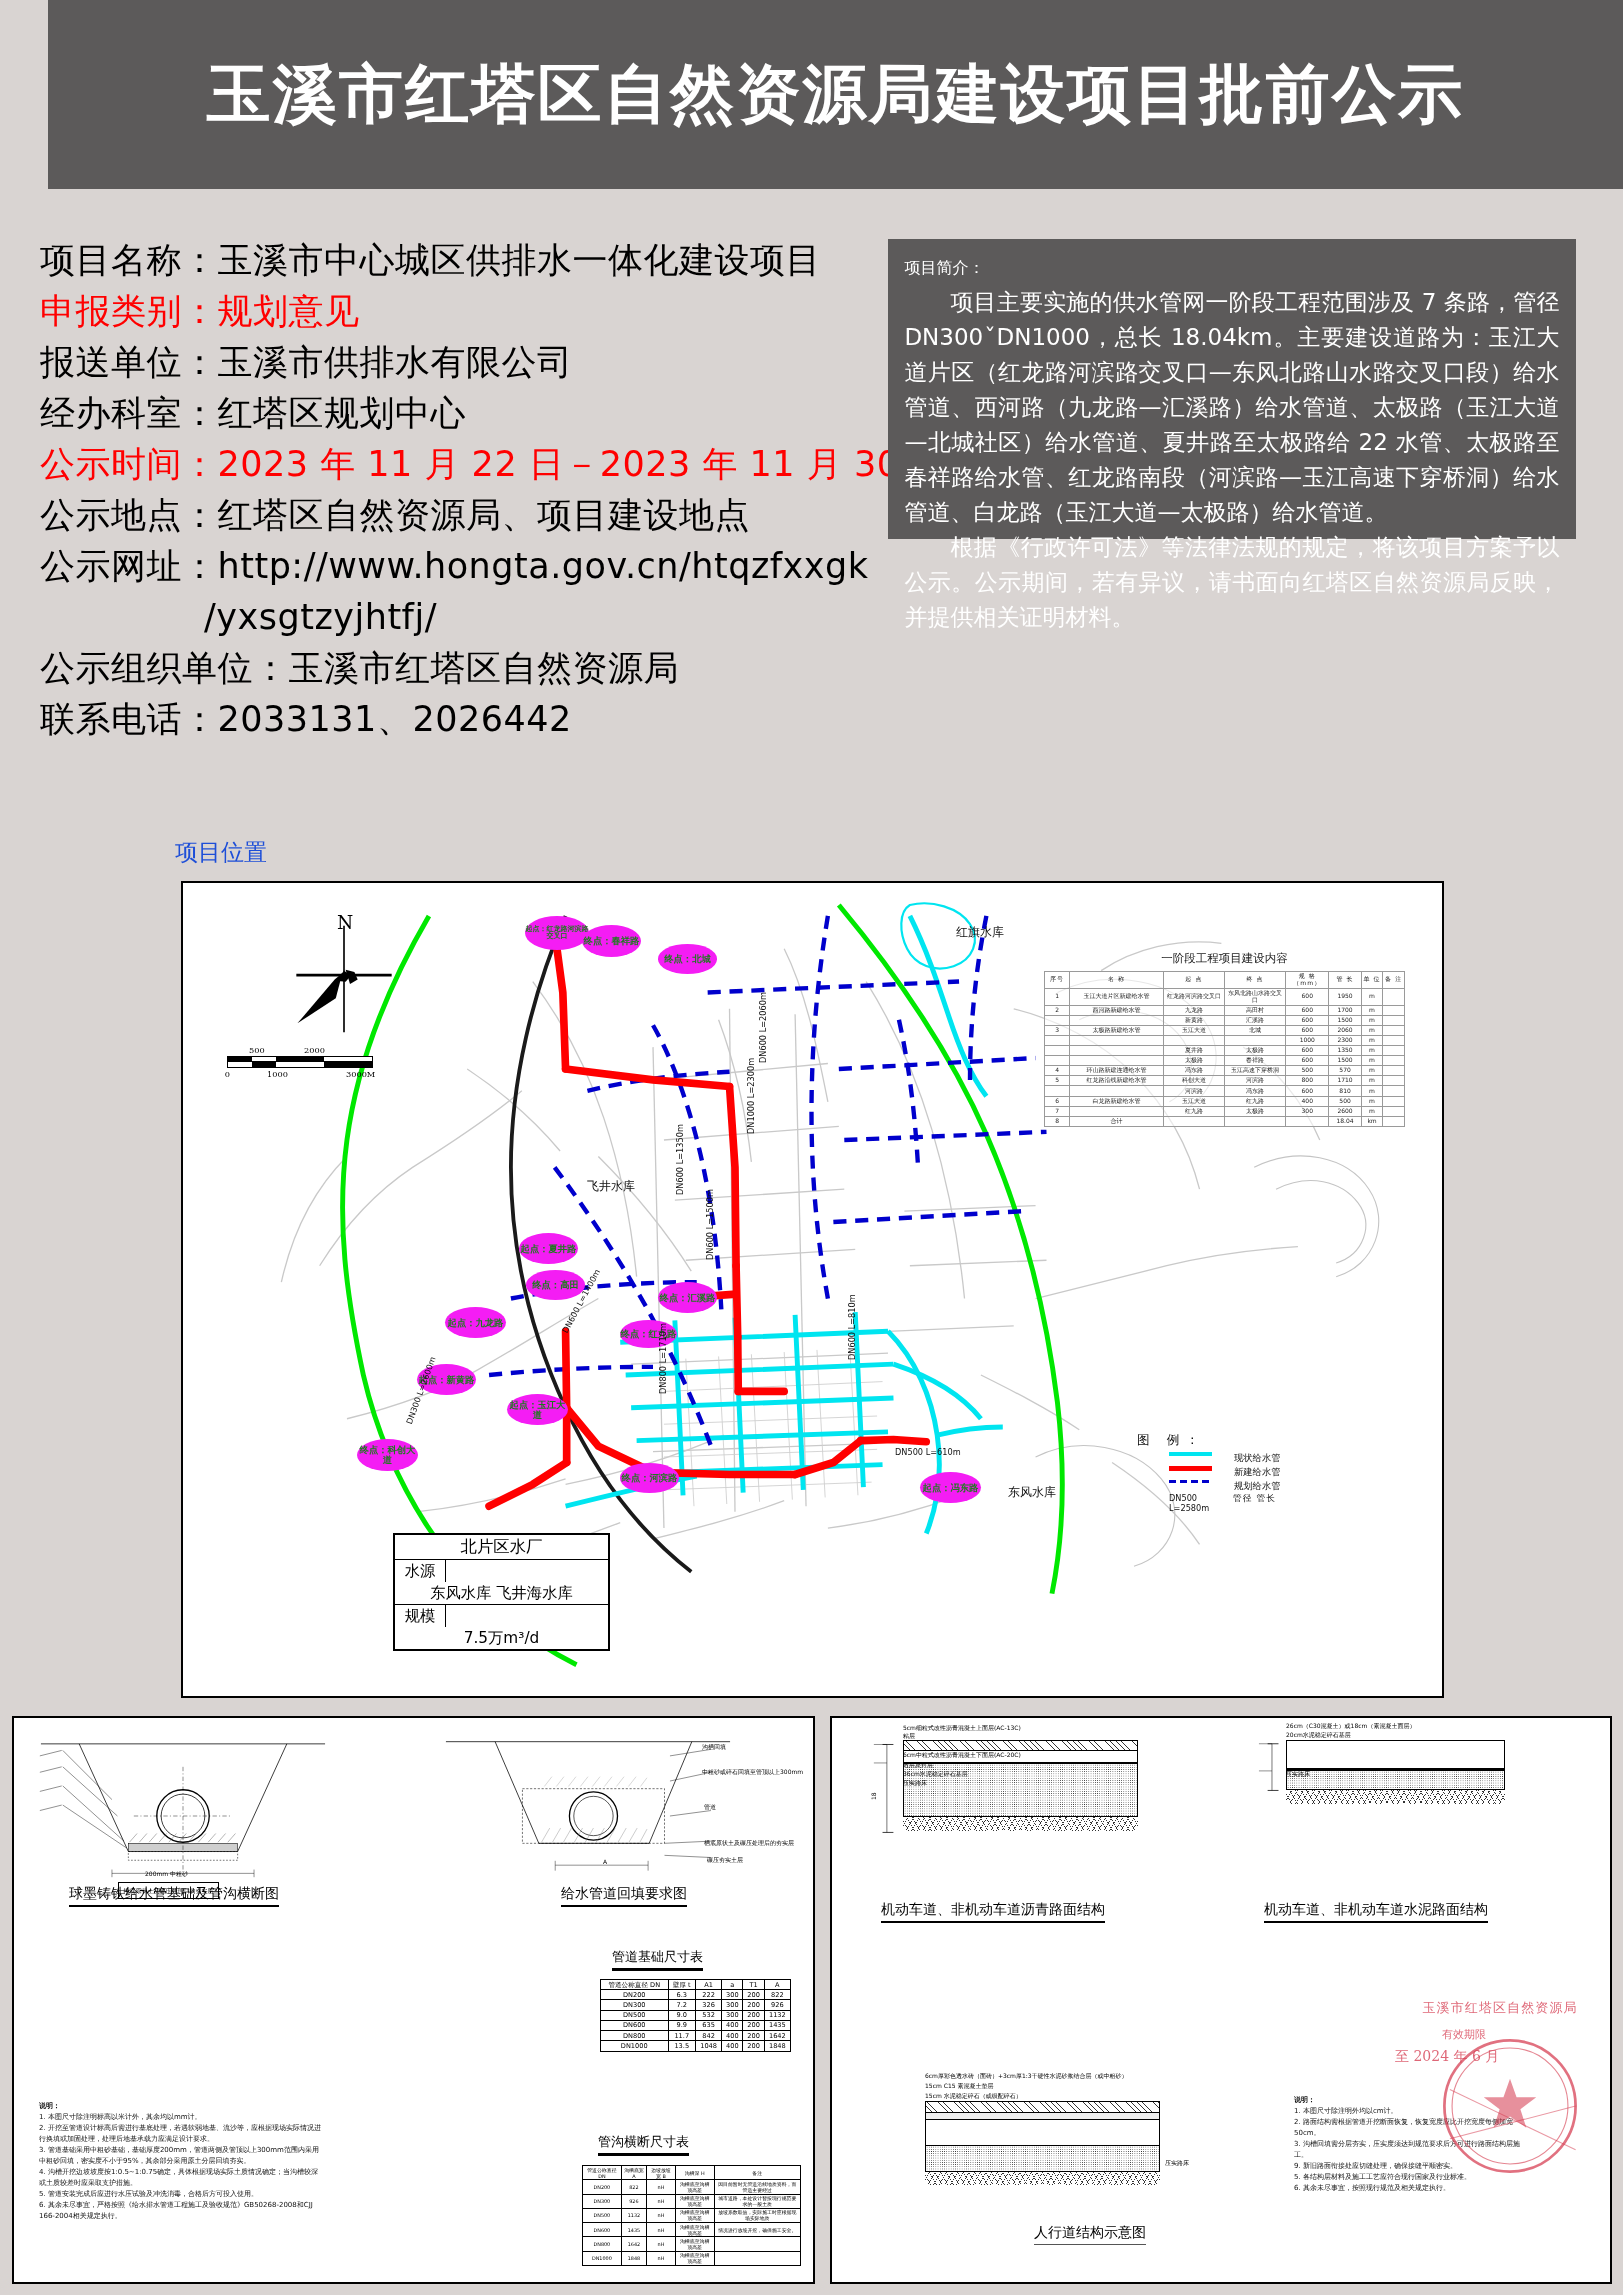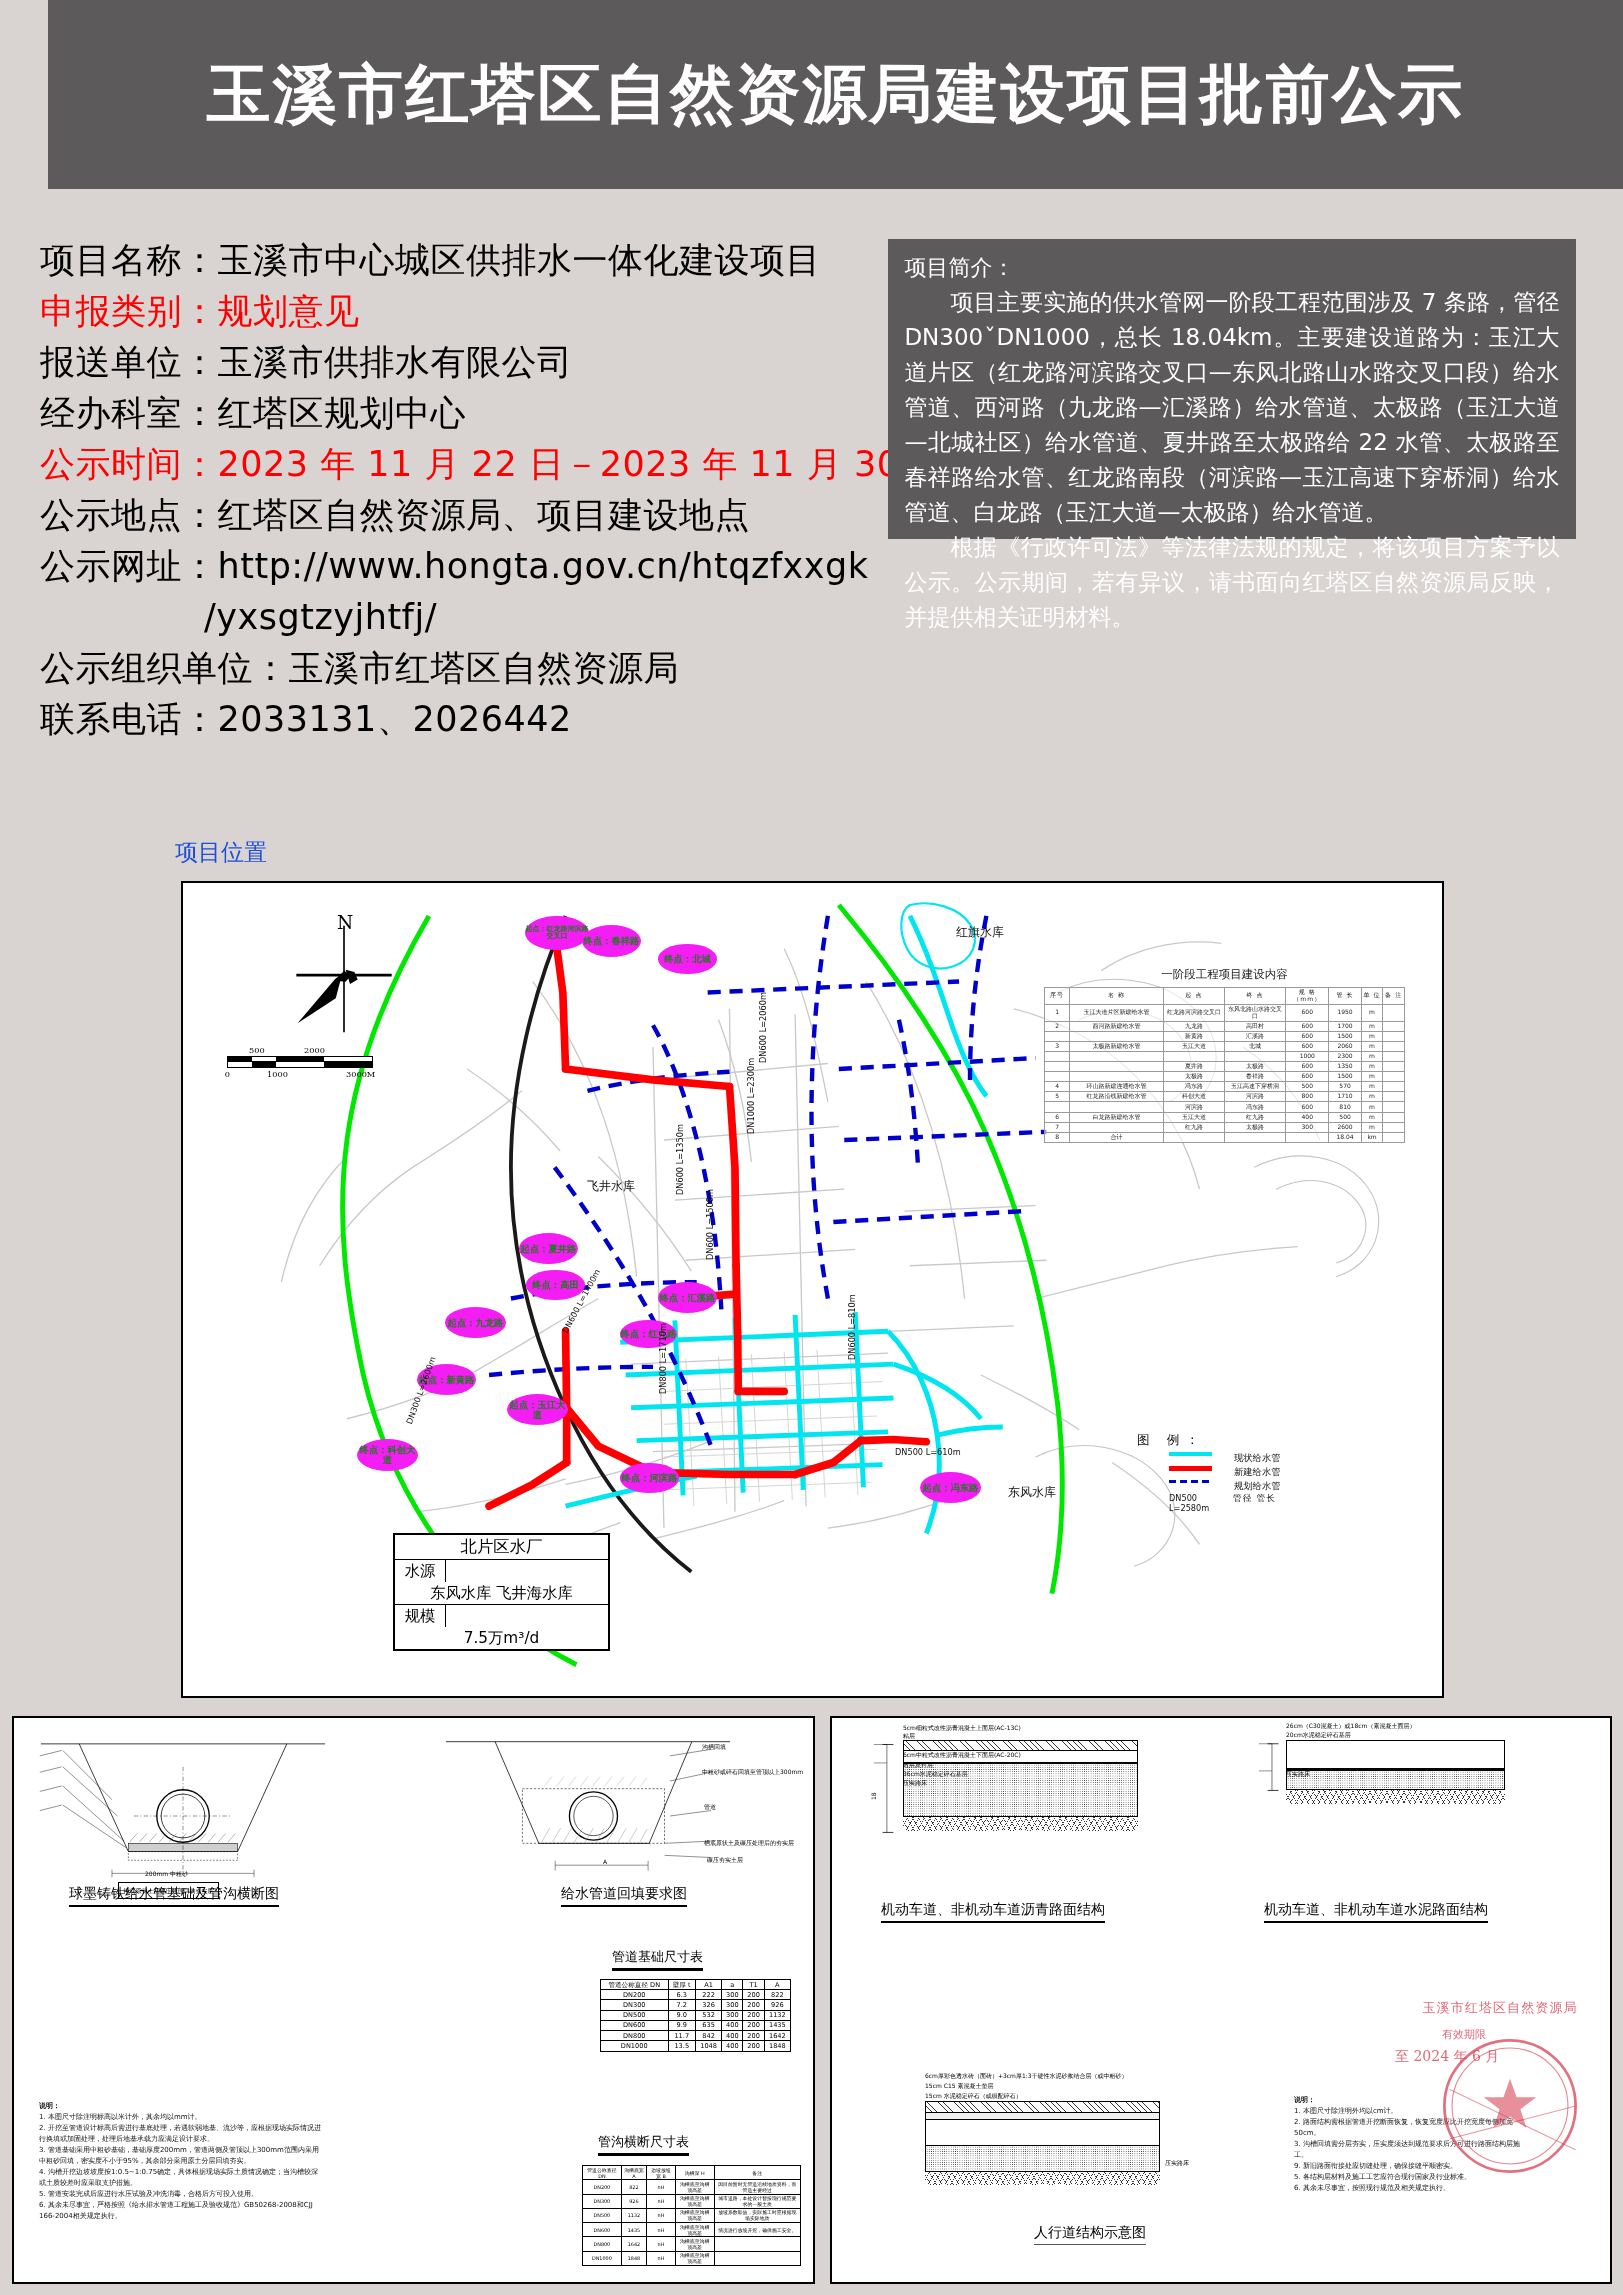--- a/index.html
+++ b/index.html
@@ -31,21 +31,21 @@
   }
   .info-line.red{color:#ff0000;}
   .info-line.indent{padding-left:164px;}
   .info-line .val{font-weight:normal;}
   
   .brief-panel{
     position:absolute;left:888px;top:239px;width:688px;height:300px;
     background:#5c5a5a;color:#fff;
     padding:12px 16.4px 0 16.4px;box-sizing:border-box;
   }
-  .brief-title{font-size:22px;line-height:34px;font-family:"DejaVu Sans",sans-serif;}
+  .brief-title{font-size:16px;line-height:34px;font-family:"DejaVu Sans",sans-serif;}
   .brief-para{
     font-size:23px;line-height:35px;text-indent:46px;
     font-family:"DejaVu Sans",sans-serif;text-align:justify;
   }
   
   .map-caption{
     position:absolute;left:175px;top:837px;font-size:23px;color:#1d4ed8;
     font-family:"DejaVu Sans",sans-serif;
   }
   
@@ -66,21 +66,21 @@
   .sb-d{background:#000;} .sb-l{background:#fff;}
   .scalebar-lbl{position:relative;height:14px;font-size:8.2px;font-family:"DejaVu Serif",serif;}
   .scalebar-lbl span{position:absolute;}
   
   .mlabel{
     position:absolute;font-size:12px;color:#111;
     font-family:Liberation Sans, sans-serif;white-space:nowrap;
   }
   
   .eng-table-wrap{
-    position:absolute;left:861px;top:84px;width:361px;
+    position:absolute;left:861px;top:68px;width:361px;
   }
   .eng-table-title{
     text-align:center;font-size:11.5px;font-family:"DejaVu Serif",serif;
     color:#222;margin-bottom:4.9px;
   }
   table.eng{
     border-collapse:collapse;width:100%;background:rgba(255,255,255,0.6);
     font-size:6px;font-family:"DejaVu Sans",sans-serif;color:#222;
   }
   table.eng th,table.eng td{

